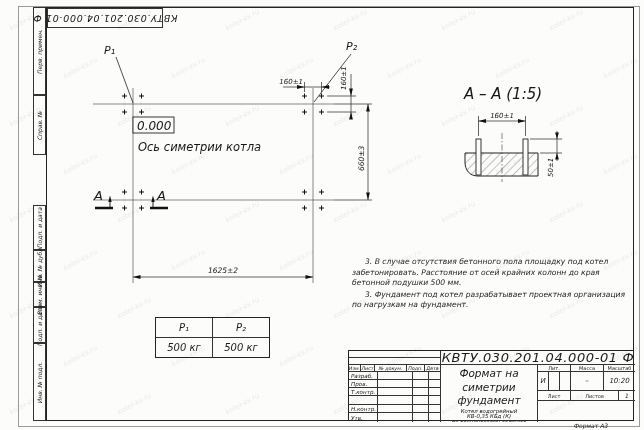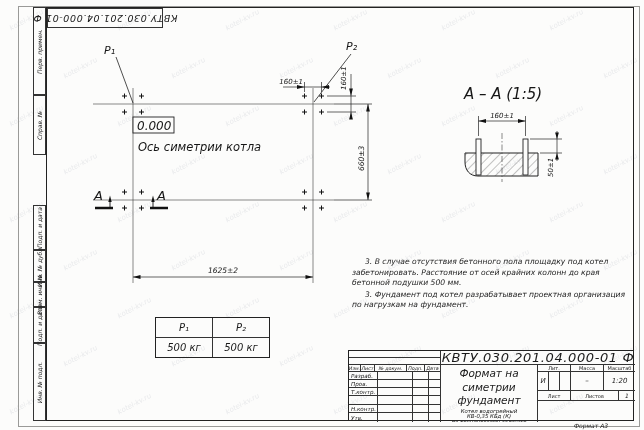--- a/index.html
+++ b/index.html
@@ -262,21 +262,21 @@
     </div>
 
     <div class="cell" style="left:189px;top:14px;width:33px;height:7px;font:5px 'DejaVu Sans',sans-serif;">Лит.</div>
     <div class="cell" style="left:222px;top:14px;width:33px;height:7px;font:5px 'DejaVu Sans',sans-serif;">Масса</div>
     <div class="cell" style="left:255px;top:14px;width:31px;height:7px;border-right:none;font:5px 'DejaVu Sans',sans-serif;">Масштаб</div>
 
     <div class="cell val-m" style="left:189px;top:21px;width:11px;height:19px;">И</div>
     <div class="cell" style="left:200px;top:21px;width:11px;height:19px;"></div>
     <div class="cell" style="left:211px;top:21px;width:11px;height:19px;"></div>
     <div class="cell val-m" style="left:222px;top:21px;width:33px;height:19px;">–</div>
-    <div class="cell val-m" style="left:255px;top:21px;width:31px;height:19px;border-right:none;">1:20</div>
+    <div class="cell val-m" style="left:255px;top:21px;width:31px;height:19px;border-right:none;">10:20</div>
 
     <div class="cell" style="left:189px;top:40px;width:33px;height:10px;font:5px 'DejaVu Sans',sans-serif;">Лист</div>
     <div class="cell" style="left:222px;top:40px;width:48px;height:10px;font:5px 'DejaVu Sans',sans-serif;">Листов</div>
     <div class="cell" style="left:270px;top:40px;width:16px;height:10px;border-right:none;font:italic 6px 'DejaVu Sans',sans-serif;">1</div>
 
   </div>
 
   <div class="abs" style="left:548px;top:422px;width:86px;text-align:center;font:italic 6px 'DejaVu Sans',sans-serif;">Формат А3</div>
 
 </div>

